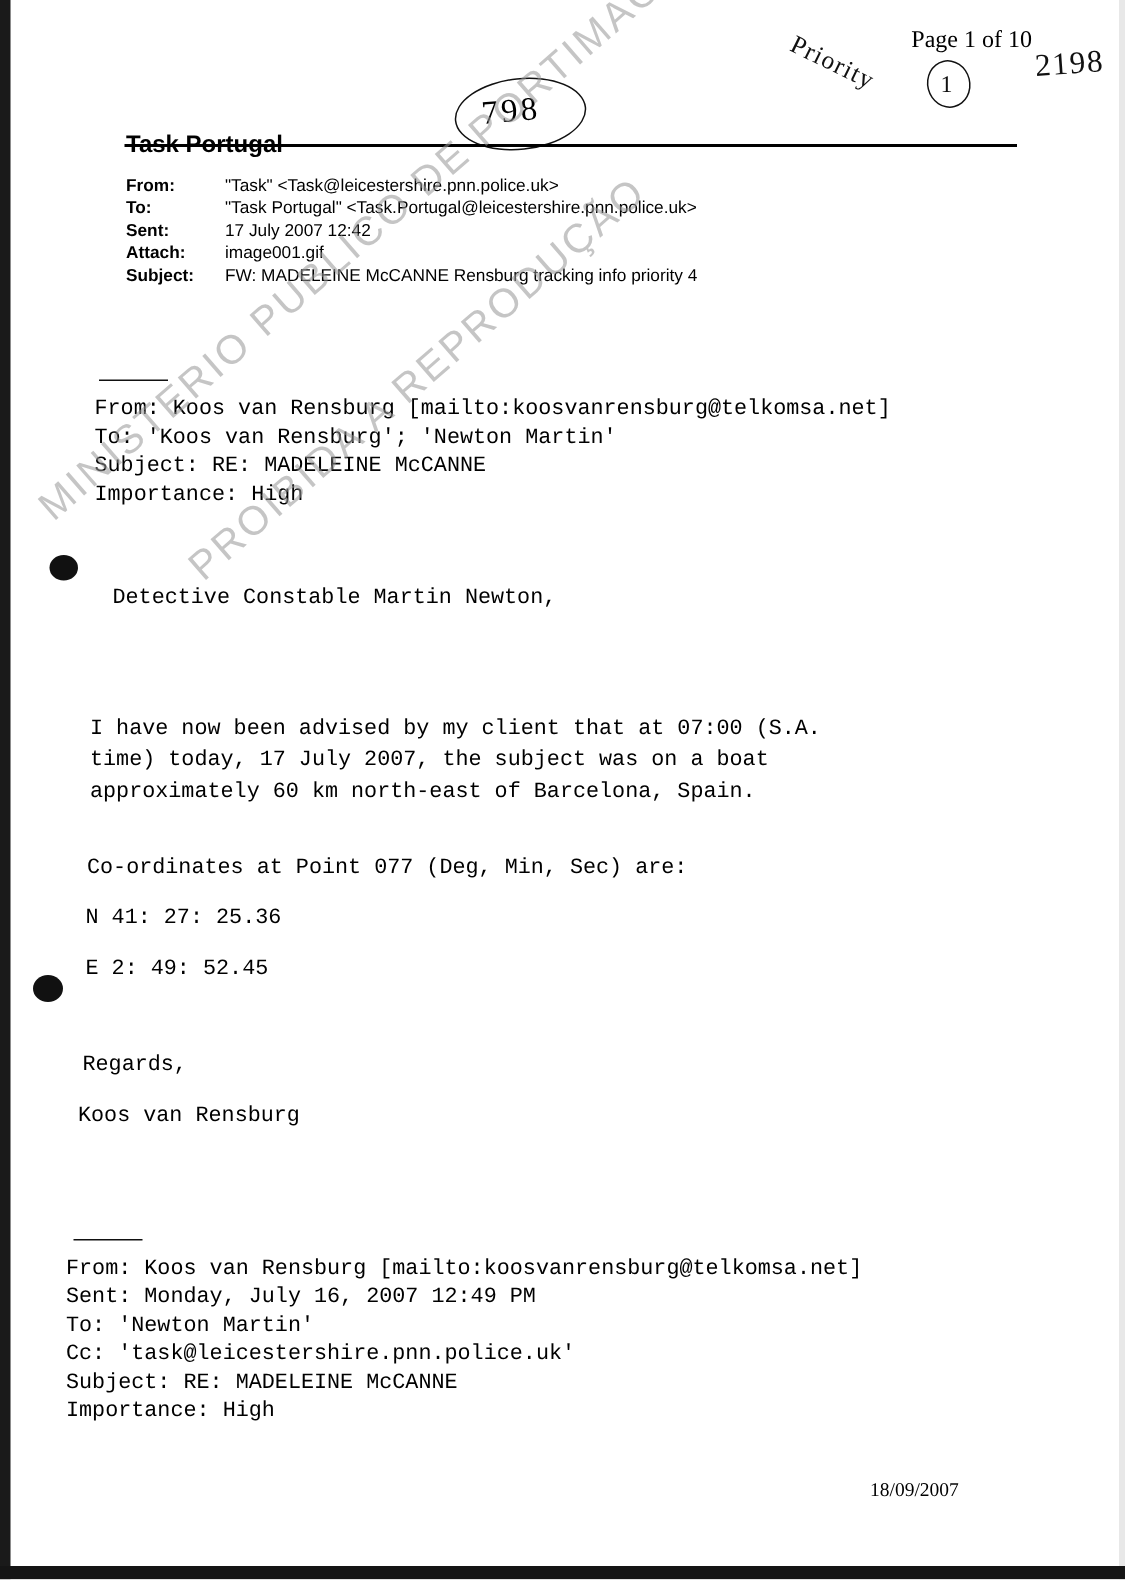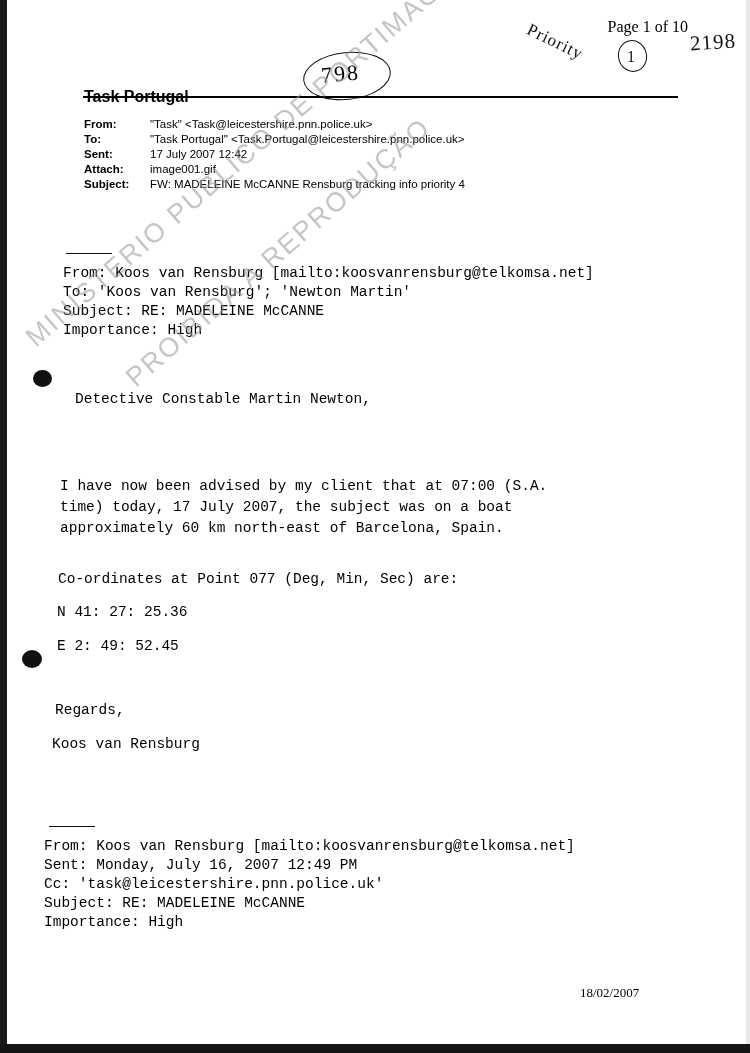--- a/index.html
+++ b/index.html
@@ -285,23 +285,24 @@
   <div class="body-serif blk-e">E  2: 49: 52.45</div>
 
   <div class="body-serif blk-regards">Regards,</div>
   <div class="body-serif blk-name">Koos van Rensburg</div>
 
   <div class="rule-short" style="left:49px; top:826px;"></div>
 
   <div class="body-serif blk2">
     <div>From: Koos van Rensburg [mailto:koosvanrensburg@telkomsa.net]</div>
     <div>Sent: Monday, July 16, 2007 12:49 PM</div>
+    <div>To: 'Newton Martin'</div>
     <div>Cc: 'task@leicestershire.pnn.police.uk'</div>
     <div>Subject: RE: MADELEINE McCANNE</div>
     <div>Importance: High</div>
   </div>
 
-  <div class="date-stamp">18/02/2007</div>
+  <div class="date-stamp">18/09/2007</div>
 
   <div class="wm-line wm1">MINISTERIO PUBLICO DE PORTIMAO</div>
   <div class="wm-line wm2">PROIBIDA A REPRODUÇÃO</div>
 
 </div>
 
 </body></html>

